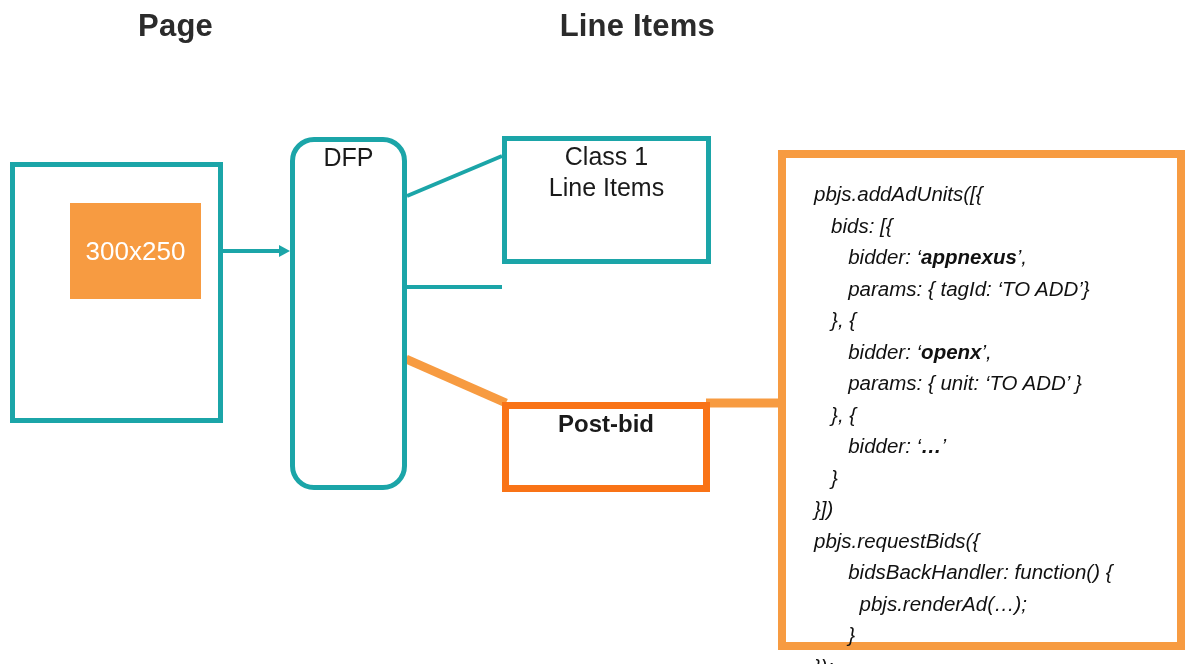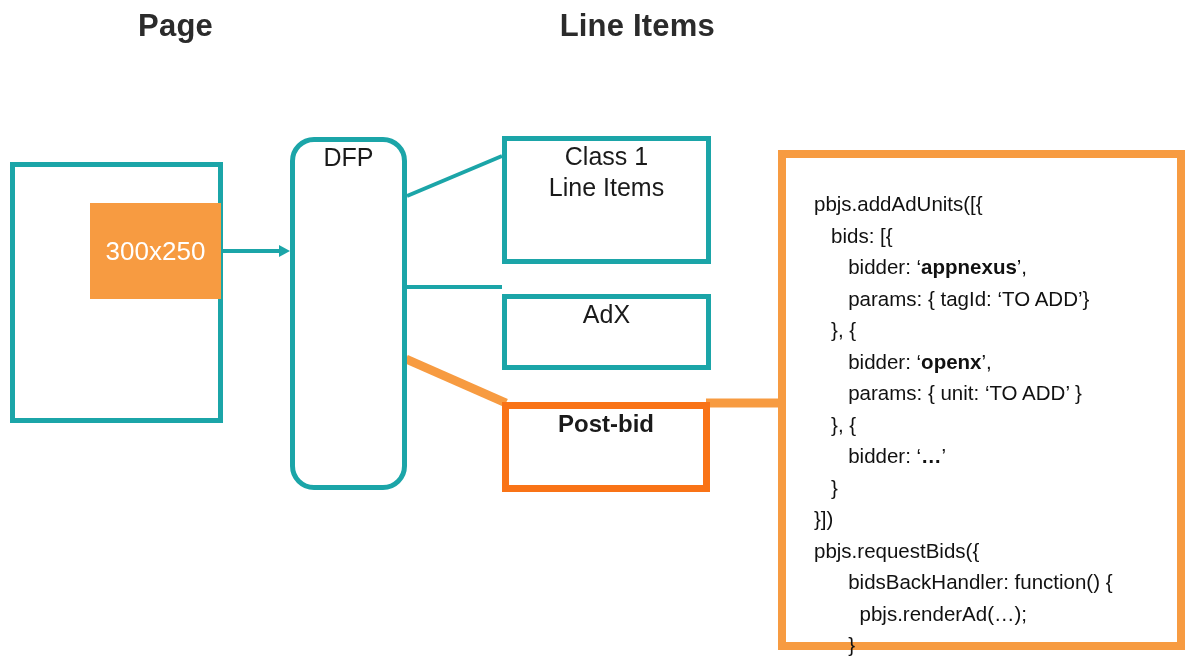--- a/index.html
+++ b/index.html
@@ -50,35 +50,35 @@
   #adx-box    { left: 502px; top: 250px; width: 209px; height: 76px; }
   #postbid-box{ left: 502px; top: 358px; width: 208px; height: 90px; }
   #ad-slot {
     position: absolute;
     left: 70px; top: 203px;
     width: 131px; height: 96px;
     background: #f79b41;
     display: flex;
     align-items: center;
     justify-content: center;
-    margin-left: 20px;
   }
   #ad-slot span {
     color: #ffffff;
     font-size: 26px;
     line-height: 1;
   }
   #code-box {
     position: absolute;
     left: 778px; top: 150px;
     width: 407px; height: 500px;
     box-sizing: border-box;
     border: 8px solid #f79b41;
     background: #ffffff;
-    padding: 30px 12px 10px 28px;
+    padding: 20px 12px 10px 28px;
+    font-style: italic;
   }
   #code-lines {
     font-family: "Liberation Sans", sans-serif;
     font-size: 20.5px;
     line-height: 31.5px;
     color: #111111;
     white-space: pre;
   }
   #code-lines .kw { font-weight: bold; }
   svg#wires {
@@ -113,23 +113,20 @@
 
   <div class="box box-teal" id="dfp-box">
     <span class="box-label">DFP</span>
   </div>
 
   <div class="box box-teal" id="class1-box">
     <span class="box-label">Class 1
 Line Items</span>
   </div>
 
-  <div class="box box-teal" id="adx-box">
-    <span class="box-label">AdX</span>
-  </div>
 
   <div class="box box-orange" id="postbid-box">
     <span class="box-label bold">Post-bid</span>
   </div>
 
   <div id="code-box">
     <div id="code-lines"><div><span>pbjs.addAdUnits([{</span></div><div><span>   bids: [{</span></div><div><span>      bidder: ‘</span><span class="kw">appnexus</span><span>’,</span></div><div><span>      params: { tagId: ‘TO ADD’}</span></div><div><span>   }, {</span></div><div><span>      bidder: ‘</span><span class="kw">openx</span><span>’,</span></div><div><span>      params: { unit: ‘TO ADD’ }</span></div><div><span>   }, {</span></div><div><span>      bidder: ‘</span><span class="kw">…</span><span>’</span></div><div><span>   }</span></div><div><span>}])</span></div><div><span>pbjs.requestBids({</span></div><div><span>      bidsBackHandler: function() {</span></div><div><span>        pbjs.renderAd(…);</span></div><div><span>      }</span></div><div><span>});</span></div></div>
   </div>
 
 </div>

